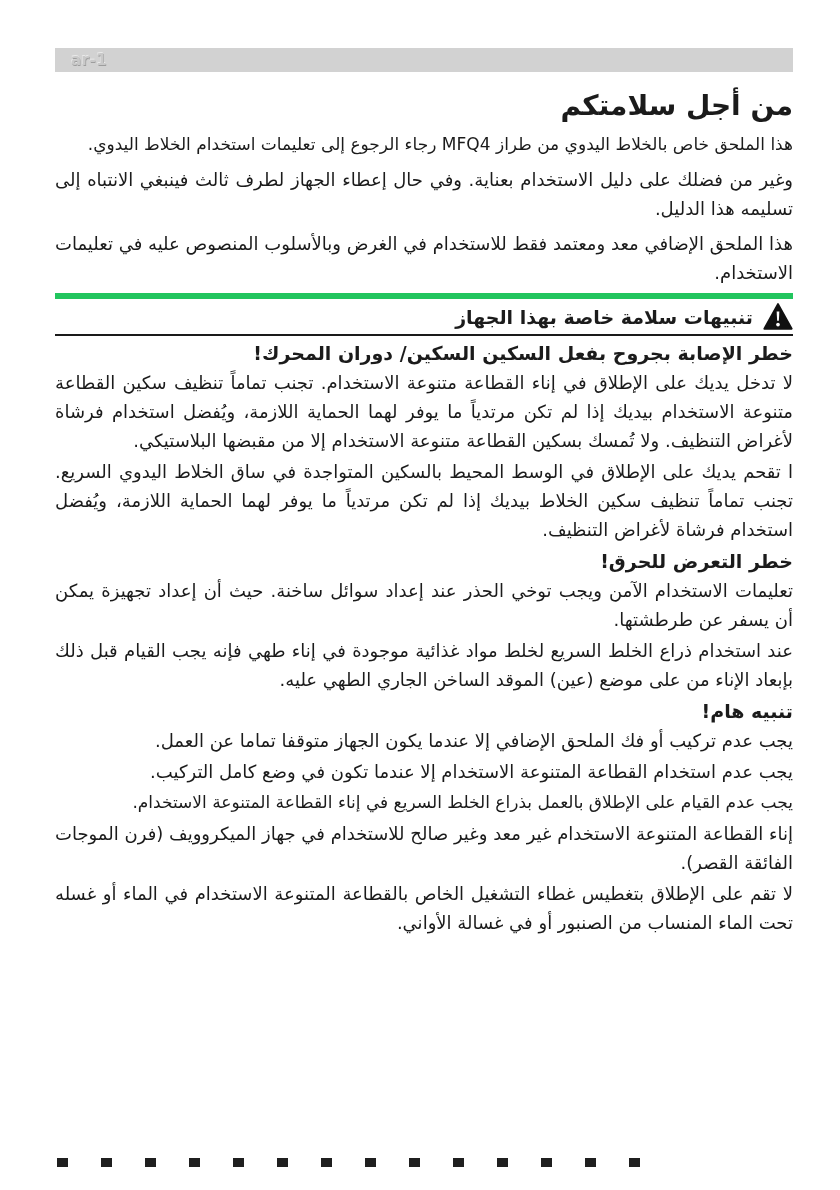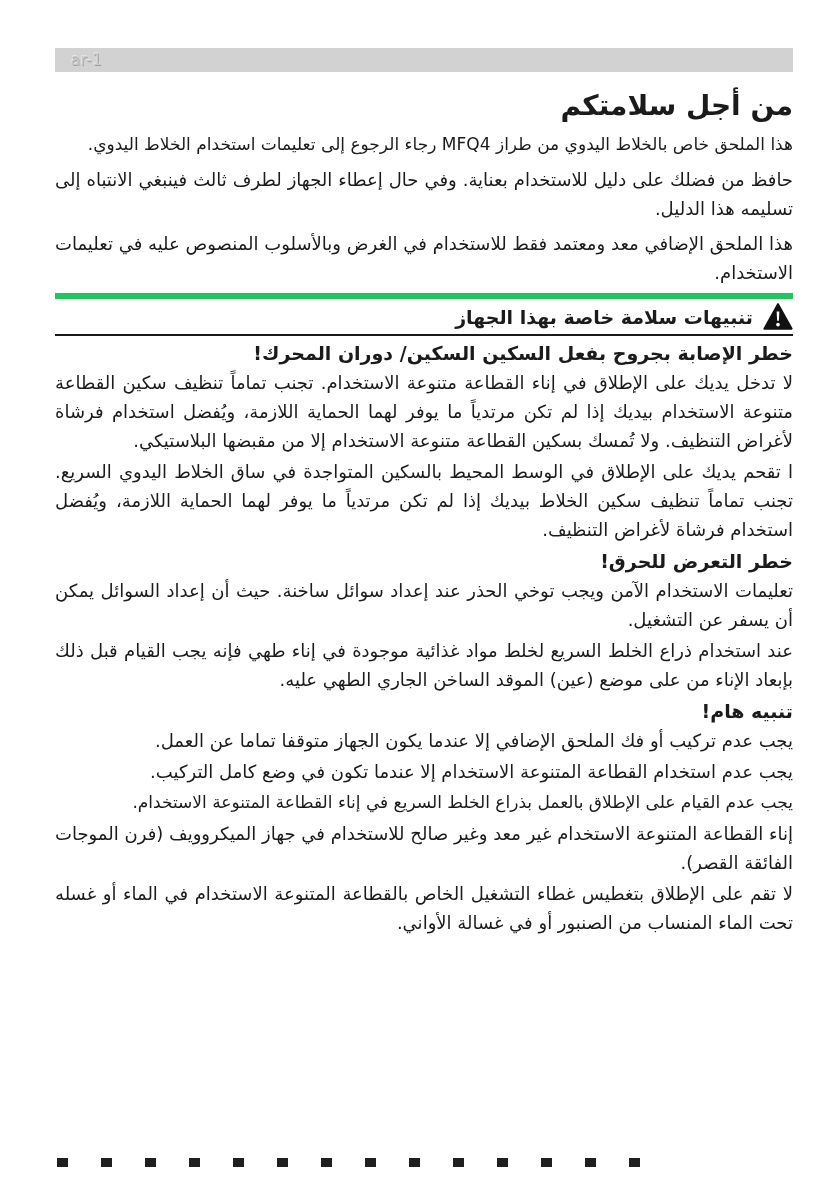--- a/index.html
+++ b/index.html
@@ -9,21 +9,21 @@
     font-family:"DejaVu Sans", sans-serif; color:#1b1b1b;
     direction:rtl; overflow:hidden; margin:0 auto;
   }
   .content { position:absolute; top:48px; right:47px; width:738px; }
 
   .header-bar {
     height:24px; background:#d2d2d2; direction:ltr;
     display:flex; align-items:center; padding-left:16px;
   }
   .header-label {
-    font-size:15px; font-weight:normal; color:#c9c9c9; letter-spacing:.5px;
+    font-size:15px; font-weight:bold; color:#c9c9c9; letter-spacing:.5px;
     text-shadow:0.6px 0.6px 0 #9d9d9d, -0.6px -0.6px 0 #e9e9e9;
   }
 
   .title { margin-top:18px; font-size:28px; line-height:32px; font-weight:bold; }
 
   .intro { margin-top:8px; }
   p.body {
     font-size:18px; line-height:29px; text-align:justify;
     margin-bottom:6px;
   }
@@ -54,21 +54,21 @@
   <div class="content">
 
     <div class="header-bar">
       <span class="header-label">ar-1</span>
     </div>
 
     <h1 class="title">من أجل سلامتكم</h1>
 
     <div class="intro">
       <p class="body tight">هذا الملحق خاص بالخلاط اليدوي من طراز MFQ4 رجاء الرجوع إلى تعليمات استخدام الخلاط اليدوي.</p>
-      <p class="body">حافظ من فضلك على دليل للاستخدام بعناية. وفي حال إعطاء الجهاز لطرف ثالث فينبغي الانتباه إلى تسليمه هذا الدليل.</p>
+      <p class="body">وغير من فضلك على دليل الاستخدام بعناية. وفي حال إعطاء الجهاز لطرف ثالث فينبغي الانتباه إلى تسليمه هذا الدليل.</p>
       <p class="body">هذا الملحق الإضافي معد ومعتمد فقط للاستخدام في الغرض وبالأسلوب المنصوص عليه في تعليمات الاستخدام.</p>
     </div>
 
     <div class="rule-box">
       <span class="warn-icon">
         <svg width="30" height="27" viewBox="0 0 24 22" aria-hidden="true">
           <path d="M12 0.8 L23.2 21 H0.8 Z" fill="#111111" stroke="#111111" stroke-width="1.4" stroke-linejoin="round"></path>
           <path d="M10.9 7 L13.1 7 L12.7 14.5 L11.3 14.5 Z" fill="#ffffff"></path>
           <circle cx="12" cy="17.6" r="1.5" fill="#ffffff"></circle>
         </svg>
@@ -80,21 +80,21 @@
 
 
       <section class="block">
         <h3 class="bh">خطر الإصابة بجروح بفعل السكين السكين/ دوران المحرك!</h3>
         <p class="body">لا تدخل يديك على الإطلاق في إناء القطاعة متنوعة الاستخدام. تجنب تماماً تنظيف سكين القطاعة متنوعة الاستخدام بيديك إذا لم تكن مرتدياً ما يوفر لهما الحماية اللازمة، ويُفضل استخدام فرشاة لأغراض التنظيف. ولا تُمسك بسكين القطاعة متنوعة الاستخدام إلا من مقبضها البلاستيكي.</p>
         <p class="body">ا تقحم يديك على الإطلاق في الوسط المحيط بالسكين المتواجدة في ساق الخلاط اليدوي السريع. تجنب تماماً تنظيف سكين الخلاط بيديك إذا لم تكن مرتدياً ما يوفر لهما الحماية اللازمة، ويُفضل استخدام فرشاة لأغراض التنظيف.</p>
       </section>
 
       <section class="block">
         <h3 class="bh">خطر التعرض للحرق!</h3>
-        <p class="body">تعليمات الاستخدام الآمن ويجب توخي الحذر عند إعداد سوائل ساخنة. حيث أن إعداد السوائل يمكن أن يسفر عن التشغيل.</p>
+        <p class="body">تعليمات الاستخدام الآمن ويجب توخي الحذر عند إعداد سوائل ساخنة. حيث أن إعداد تجهيزة يمكن أن يسفر عن طرطشتها.</p>
         <p class="body">عند استخدام ذراع الخلط السريع لخلط مواد غذائية موجودة في إناء طهي فإنه يجب القيام قبل ذلك بإبعاد الإناء من على موضع (عين) الموقد الساخن الجاري الطهي عليه.</p>
       </section>
 
       <section class="block">
         <h3 class="bh">تنبيه هام!</h3>
         <p class="body">يجب عدم تركيب أو فك الملحق الإضافي إلا عندما يكون الجهاز متوقفا تماما عن العمل.</p>
         <p class="body">يجب عدم استخدام القطاعة المتنوعة الاستخدام إلا عندما تكون في وضع كامل التركيب.</p>
         <p class="body tight">يجب عدم القيام على الإطلاق بالعمل بذراع الخلط السريع في إناء القطاعة المتنوعة الاستخدام.</p>
         <p class="body">إناء القطاعة المتنوعة الاستخدام غير معد وغير صالح للاستخدام في جهاز الميكروويف (فرن الموجات الفائقة القصر).</p>
         <p class="body">لا تقم على الإطلاق بتغطيس غطاء التشغيل الخاص بالقطاعة المتنوعة الاستخدام في الماء أو غسله تحت الماء المنساب من الصنبور أو في غسالة الأواني.</p>

